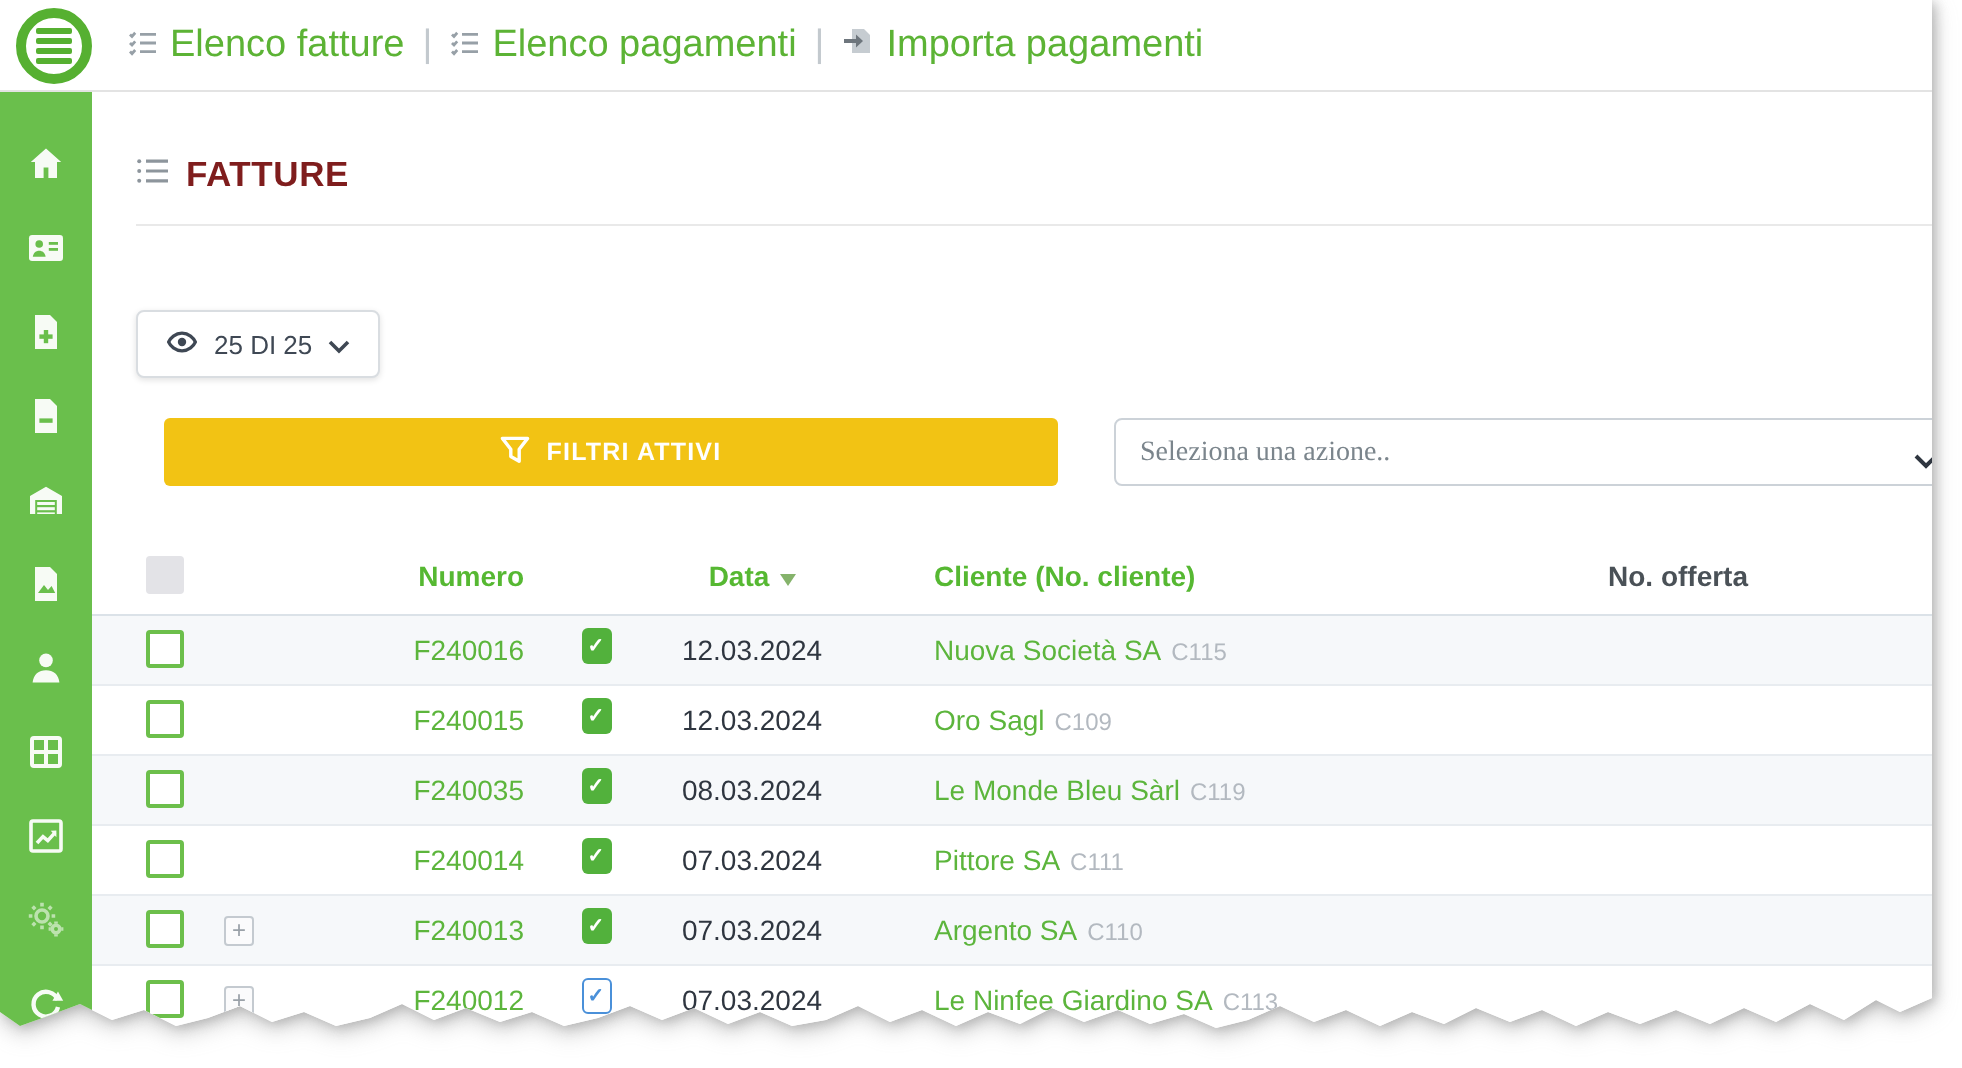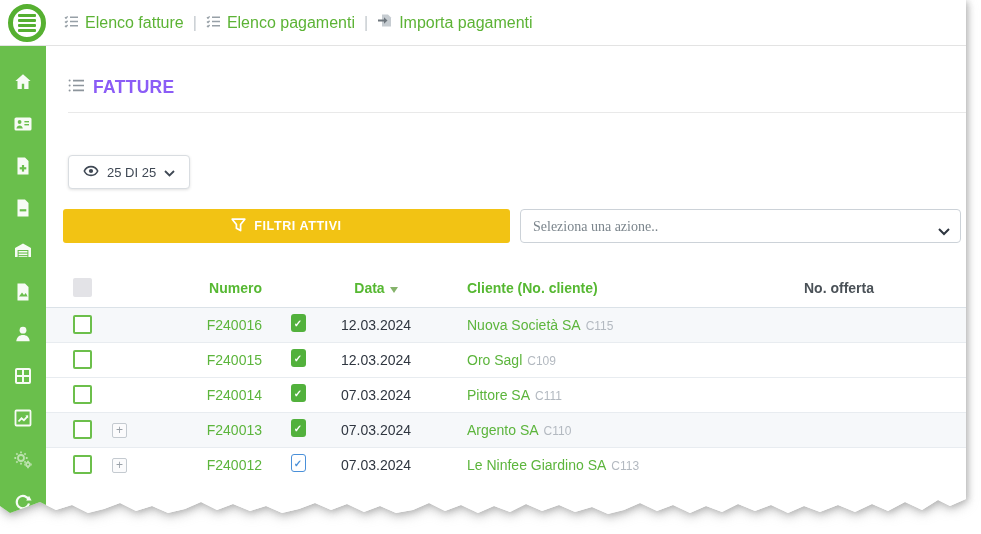--- a/index.html
+++ b/index.html
@@ -9,43 +9,43 @@
   .window { position:relative; width:966px; height:518px; background:#fff;
     clip-path: polygon(0 0,966px 0,966px 499px,950px 506px,938px 500px,922px 510px,905px 502px,888px 511px,872px 504px,855px 512px,838px 505px,820px 512px,804px 506px,788px 513px,771px 505px,755px 511px,738px 504px,722px 512px,706px 506px,690px 513px,673px 505px,657px 511px,640px 503px,624px 510px,608px 514px,592px 507px,575px 512px,559px 505px,542px 511px,526px 504px,510px 512px,494px 506px,478px 513px,461px 505px,445px 511px,429px 503px,413px 510px,396px 513px,380px 506px,364px 512px,347px 504px,331px 510px,315px 503px,299px 509px,282px 513px,266px 506px,250px 511px,233px 504px,217px 510px,201px 502px,185px 509px,168px 513px,152px 506px,136px 511px,120px 503px,104px 509px,88px 513px,72px 505px,56px 510px,40px 502px,24px 508px,10px 513px,0 506px); }
 
   
   .topbar { position:absolute; top:0; left:0; right:0; height:46px; background:#fff;
     border-bottom:1px solid #e3e3e3; display:flex; align-items:center; z-index:5; }
   .logo { position:absolute; left:8px; top:4px; width:38px; height:38px; border-radius:50%;
     border:5px solid #56b031; background:#fff; display:flex; flex-direction:column;
     justify-content:center; align-items:center; gap:2px; cursor:pointer; }
   .logo i { display:block; width:18px; height:3px; background:#56b031; border-radius:1px; }
-  .nav { margin-left:64px; display:flex; align-items:center; gap:9px; font-size:16px; }
+  .nav { margin-left:64px; display:flex; align-items:center; gap:9px; font-size:19px; }
   .nav a { color:#5cb335; text-decoration:none; display:flex; align-items:center; gap:6px; cursor:pointer; }
   .nav .sep { color:#c3c9ce; }
 
   
   .sidebar { position:absolute; left:0; top:46px; width:46px; bottom:0; background:#6abf4c;
     display:flex; flex-direction:column; align-items:center; padding-top:26px; gap:22px; z-index:4; }
   .sb-item { width:20px; height:20px; display:flex; align-items:center; justify-content:center;
     cursor:pointer; opacity:.95; }
   .sb-item.dim { opacity:.55; }
   .sb-item svg { width:20px; height:20px; }
 
   
   .content { position:absolute; left:46px; top:46px; right:0; bottom:0; background:#fff; }
   .title-row { margin:31px 0 0 22px; display:flex; align-items:center; gap:8px; }
-  .title-row h1 { color:#8b5cf6; font-size:17.5px; letter-spacing:.3px; font-weight:bold; }
+  .title-row h1 { color:#7f1d1d; font-size:17.5px; letter-spacing:.3px; font-weight:bold; }
   .divider { margin:14px 0 0 22px; width:898px; height:1px; background:#e9e9e9; }
 
   .count-btn { margin:42px 0 0 22px; height:34px; padding:16px 14px; background:#fff;
     border:1px solid #d9dde1; border-radius:4px; box-shadow:0 1px 3px rgba(0,0,0,.12);
     display:inline-flex; align-items:center; gap:8px; font-size:13px; color:#3f4854; cursor:pointer; }
 
-  .controls { margin:20px 0 0 17px; width:898px; display:flex; gap:10px; }
+  .controls { margin:20px 0 0 36px; width:898px; display:flex; gap:28px; }
   .filters-btn { width:447px; height:34px; background:#f2c314; border:none; border-radius:3px;
     color:#fff; font-weight:bold; font-size:12.5px; letter-spacing:.6px;
     display:flex; align-items:center; justify-content:center; gap:8px; cursor:pointer;
     font-family:"Liberation Sans", sans-serif; }
   .select-wrap { position:relative; flex:1; }
   .select-wrap select { width:100%; height:34px; appearance:none; -webkit-appearance:none;
     border:1px solid #ccd2d8; border-radius:4px; background:#fff; color:#7b858c;
     font-size:14px; padding:0 30px 0 12px; cursor:pointer; font-family:Liberation Serif, serif; }
   .select-wrap .chev { position:absolute; right:11px; top:13px; pointer-events:none; }
 
@@ -302,20 +302,31 @@
     <td class="td-check">
                 <span class="cb"></span>
               </td>
     <td class="td-exp"></td>
     <td class="td-num"><a>F240015</a></td>
     <td class="td-st"><span class="doc green"></span></td>
     <td class="td-date">12.03.2024</td>
     <td class="td-client"><a>Oro Sagl</a><span class="client-no">C109</span></td>
     <td class="td-off"></td>
   </tr>
+            <tr class="stripe">
+    <td class="td-check">
+                <span class="cb"></span>
+              </td>
+    <td class="td-exp"></td>
+    <td class="td-num"><a>F240035</a></td>
+    <td class="td-st"><span class="doc green"></span></td>
+    <td class="td-date">08.03.2024</td>
+    <td class="td-client"><a>Le Monde Bleu Sàrl</a><span class="client-no">C119</span></td>
+    <td class="td-off"></td>
+  </tr>
             <tr>
     <td class="td-check">
                 <span class="cb"></span>
               </td>
     <td class="td-exp"></td>
     <td class="td-num"><a>F240014</a></td>
     <td class="td-st"><span class="doc green"></span></td>
     <td class="td-date">07.03.2024</td>
     <td class="td-client"><a>Pittore SA</a><span class="client-no">C111</span></td>
     <td class="td-off"></td>

